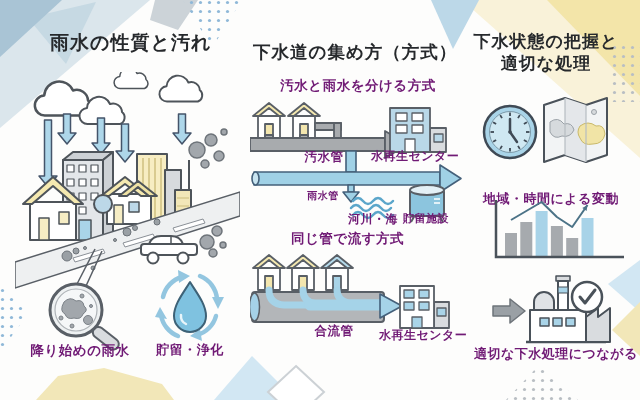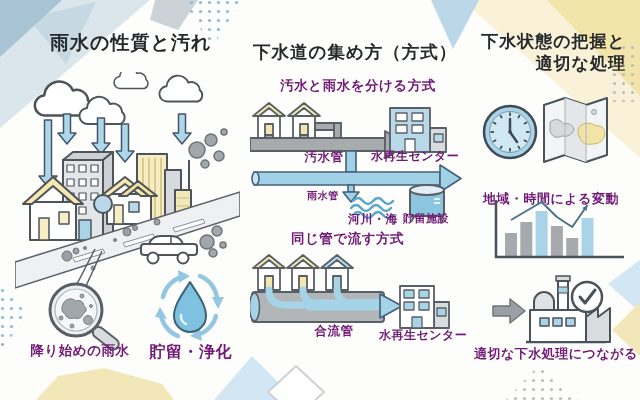--- a/index.html
+++ b/index.html
@@ -1,20 +1,20 @@
 <!DOCTYPE html>
 <html><head>
 <meta charset="utf-8">
 <style>
   html,body{margin:0;padding:0;background:#e9e9e9;}
   #stage{position:relative;width:640px;height:400px;background:#fdfdfc;overflow:hidden;
          font-family:"DejaVu Sans","Liberation Sans",sans-serif;color:#2f3438;}
   .abs{position:absolute;}
   .lbl{position:absolute;font-weight:700;text-align:center;color:#701a75;line-height:1.15;letter-spacing:0.5px;white-space:nowrap;}
-  .ttl{position:absolute;font-weight:700;text-align:right;color:#26292c;letter-spacing:1px;white-space:nowrap;}
+  .ttl{position:absolute;font-weight:700;text-align:center;color:#26292c;letter-spacing:1px;white-space:nowrap;}
   svg{display:block;}
 </style>
 </head>
 <body>
 
 <div id="stage">
 
   <svg class="abs" style="left:0;top:0" width="640" height="400" viewBox="0 0 640 400">
     <defs>
       <pattern id="dotsBlue" width="9" height="9" patternUnits="userSpaceOnUse">
@@ -197,21 +197,21 @@
       <polygon points="62,31 74,31 68,43"></polygon>
       <polygon points="50,63 52,75 40,70"></polygon>
       <polygon points="5,51 17,53 10,41"></polygon>
       <polygon points="28,4 29,17 40,10"></polygon>
     </g>
     <path d="M40,16 C34,26 24,38 24,50 a16,16 0 0 0 32,0 C56,38 46,26 40,16 Z" fill="#7fc2e0" stroke="#3d6277" stroke-width="2" stroke-linejoin="round"></path>
     <path d="M31,49 a9,9 0 0 0 5,9" stroke="#e8f5fa" stroke-width="2.5" fill="none" stroke-linecap="round"></path>
   </svg>
 
   <div class="lbl" style="left:18px;top:343px;width:124px;font-size:13.5px;">降り始めの雨水</div>
-  <div class="lbl" style="left:148px;top:343px;width:84px;font-size:16px;text-align:right;">貯留・浄化</div>
+  <div class="lbl" style="left:148px;top:343px;width:84px;font-size:13px;">貯留・浄化</div>
 
   <div class="ttl" style="left:253px;top:40px;width:190px;font-size:17.5px;">下水道の集め方（方式）</div>
   <div class="lbl" style="left:263px;top:78px;width:190px;font-size:13.5px;">汚水と雨水を分ける方式</div>
 
   <svg class="abs" style="left:250px;top:96px" width="215" height="130" viewBox="0 0 215 130">
 
     <g stroke="#595f66" stroke-width="1.8" stroke-linejoin="round">
       <g transform="translate(3,6)">
         <rect x="5" y="14" width="22" height="22" fill="#ffffff"></rect>
         <polygon points="0,14 16,1 32,14 26,14 16,6 6,14" fill="#f5e9b0"></polygon>

